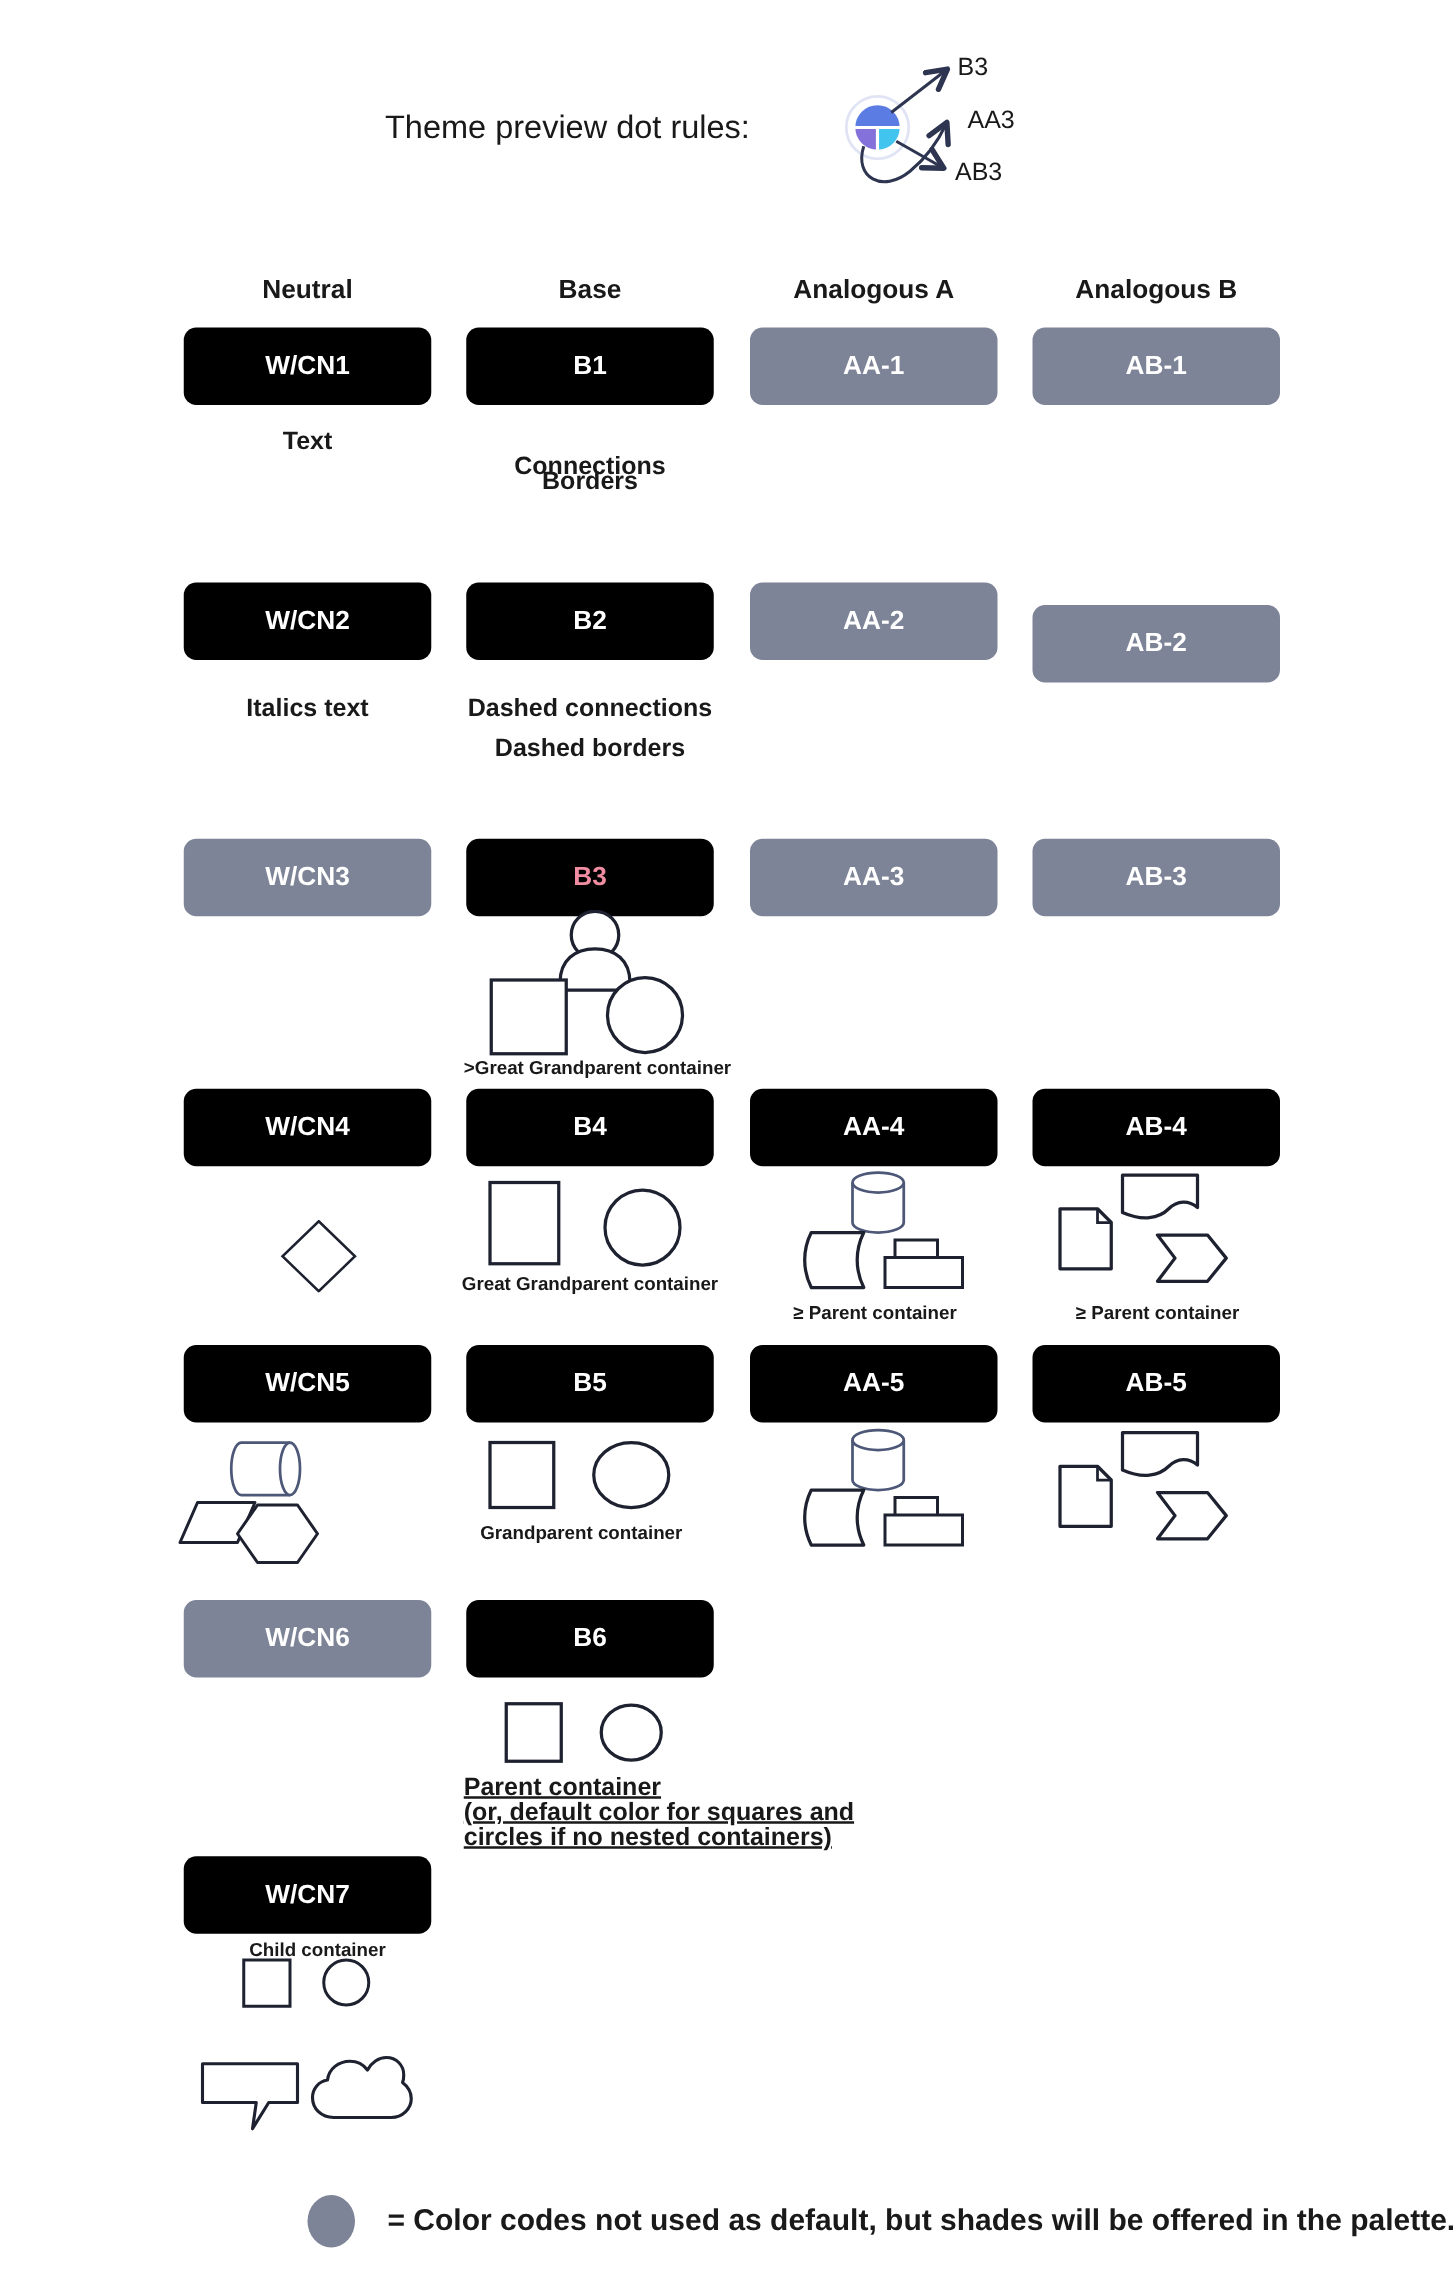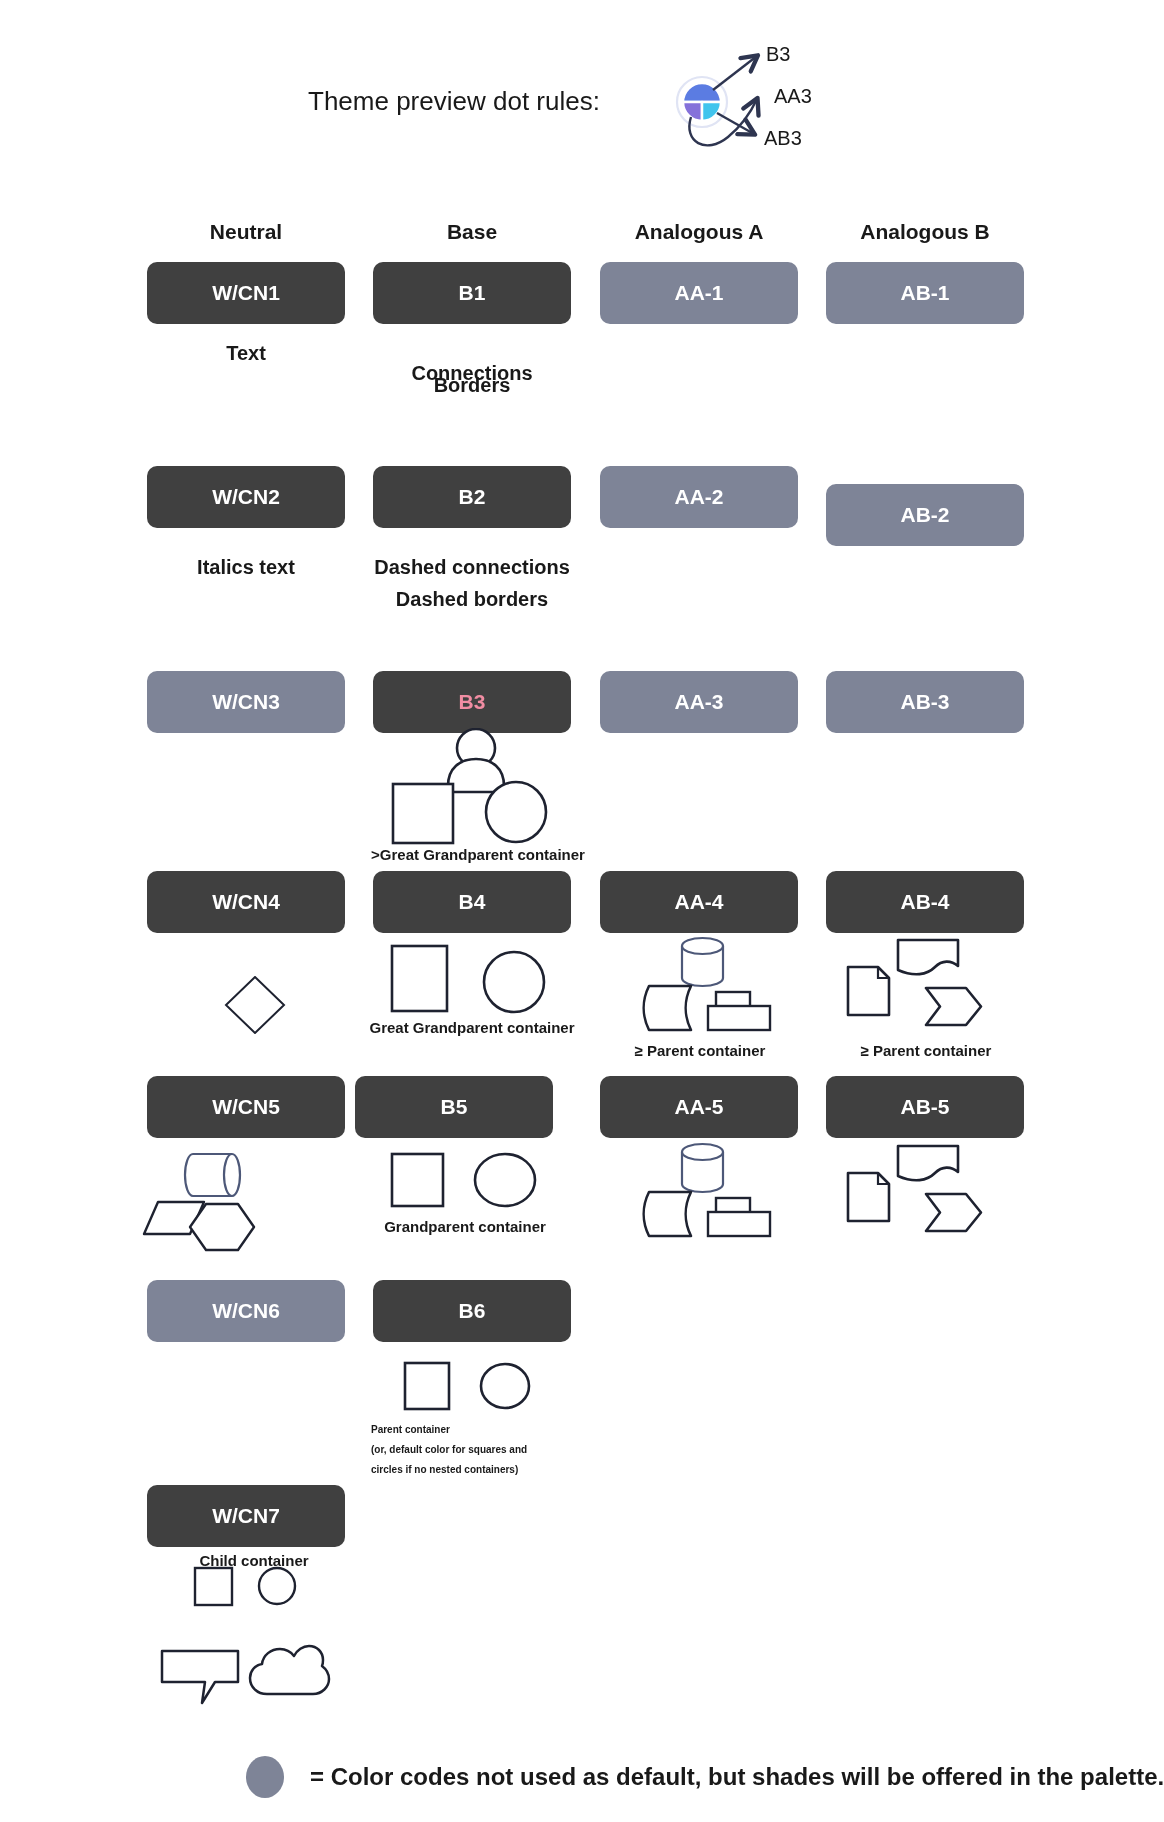--- a/index.html
+++ b/index.html
@@ -6,30 +6,30 @@
   .canvas{position:relative;width:1164px;height:1822px;background:#ffffff;
           font-family:"Liberation Sans",sans-serif;overflow:hidden;}
   .title{position:absolute;left:308px;top:86px;width:355px;text-align:left;
          font-size:26px;color:#191919;}
   .dot-label{position:absolute;font-size:20px;color:#191919;}
   .colhead{position:absolute;width:198px;text-align:center;font-weight:bold;
            font-size:21px;color:#191919;}
   .pill{position:absolute;width:198px;height:62px;border-radius:10px;
         display:flex;align-items:center;justify-content:center;
         font-weight:bold;font-size:21px;color:#ffffff;}
-  .pill.dark{background:#404040;}
+  .pill.dark{background:#000000;}
   .pill.gray{background:#7E8497;}
   .pill.pink-text{color:#F18DA3;}
   .note{position:absolute;width:240px;text-align:center;font-weight:bold;
         font-size:20px;color:#191919;}
   .note.italic{}
   .small-note{position:absolute;font-weight:bold;font-size:15px;color:#191919;
               white-space:nowrap;transform:translateX(-50%);}
-  .small-note-block{position:absolute;font-weight:bold;font-size:10px;
-                    color:#191919;line-height:20px;white-space:nowrap;}
+  .small-note-block{position:absolute;font-weight:bold;font-size:20px;
+                    color:#191919;line-height:20px;white-space:nowrap;text-decoration:underline;}
   .footer-text{position:absolute;font-weight:bold;font-size:24px;color:#191919;
                white-space:nowrap;}
   .shape-svg{position:absolute;}
 </style>
 </head>
 <body>
 
 <div class="canvas">
 
   <div class="title">Theme preview dot rules:</div>
@@ -112,21 +112,21 @@
 
   <svg class="shape-svg" style="left:842px;top:936px" width="146" height="94" viewBox="0 0 146 94">
     <path d="M 56,4 L 116,4 L 116,30 C 109,24 100,24 93,31 C 85,39 72,41 56,34 Z" fill="#ffffff" stroke="#1E2230" stroke-width="2.6" stroke-linejoin="round"></path>
     <path d="M 6,31 L 36,31 L 47,42 L 47,79 L 6,79 Z" fill="#ffffff" stroke="#1E2230" stroke-width="2.6" stroke-linejoin="round"></path>
     <path d="M 36,31 L 36,42 L 47,42" fill="none" stroke="#1E2230" stroke-width="2.2"></path>
     <path d="M 84,52 L 124,52 L 139,70.5 L 124,89 L 84,89 L 98,70.5 Z" fill="#ffffff" stroke="#1E2230" stroke-width="2.6" stroke-linejoin="round"></path>
   </svg>
   <div class="small-note" style="left:926px;top:1042px">≥ Parent container</div>
 
   <div class="pill dark" style="left:147px;top:1076px">W/CN5</div>
-  <div class="pill dark" style="left:355px;top:1076px">B5</div>
+  <div class="pill dark" style="left:373px;top:1076px">B5</div>
   <div class="pill dark" style="left:600px;top:1076px">AA-5</div>
   <div class="pill dark" style="left:826px;top:1076px">AB-5</div>
 
   <svg class="shape-svg" style="left:138px;top:1146px" width="150" height="110" viewBox="0 0 150 110">
     <path d="M 94,8 L 55,8 A 8,21 0 0 0 55,50 L 94,50" fill="#ffffff" stroke="#4D5878" stroke-width="2.2"></path>
     <ellipse cx="94" cy="29" rx="8" ry="21" fill="#ffffff" stroke="#4D5878" stroke-width="2.2"></ellipse>
     <path d="M 20,56 L 66,56 L 52,88 L 6,88 Z" fill="#ffffff" stroke="#1E2230" stroke-width="2.4" stroke-linejoin="round"></path>
     <path d="M 68,58 L 100,58 L 116,81 L 100,104 L 68,104 L 52,81 Z" fill="#ffffff" stroke="#1E2230" stroke-width="2.4" stroke-linejoin="round"></path>
   </svg>
 

